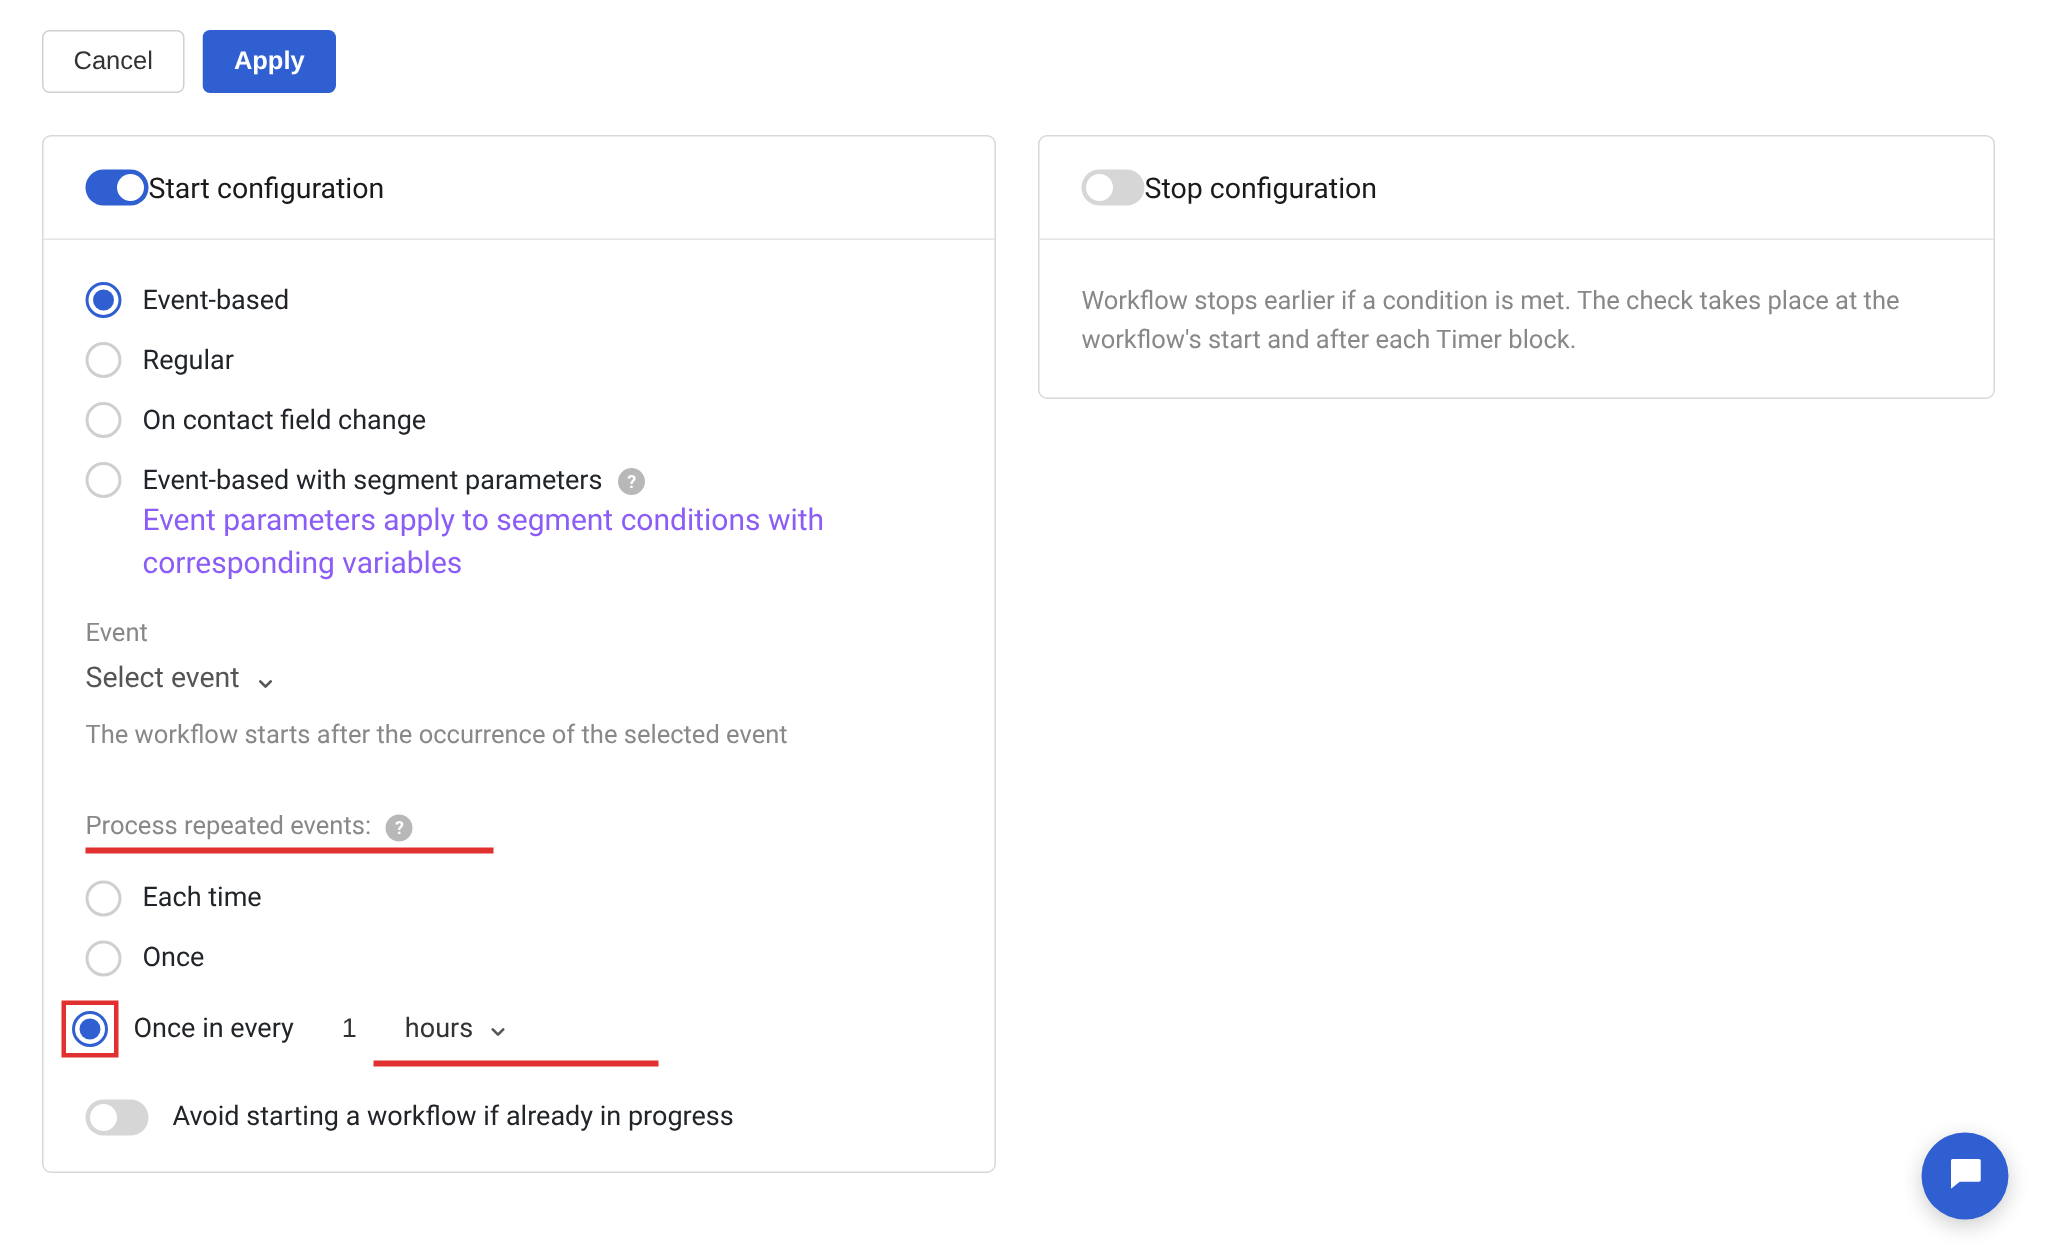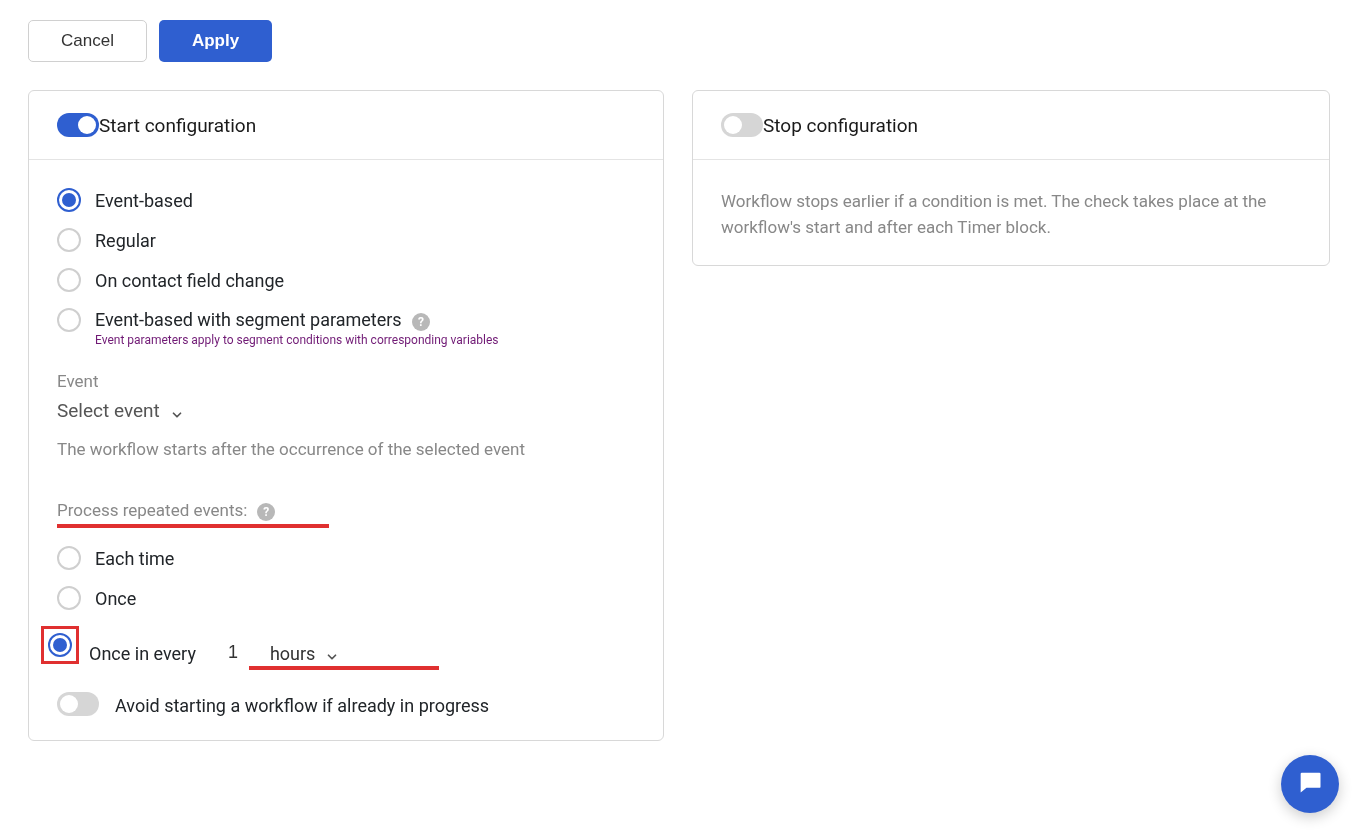--- a/index.html
+++ b/index.html
@@ -15,21 +15,21 @@
     align-items: center;
     margin-bottom: 28px;
   }
   .page-title {
     font-size: 28px;
     font-weight: 700;
     color: #1a1a1a;
   }
   .button-row { display: flex; gap: 12px; }
   .btn {
-    padding: 10px 32px;
+    padding: 10px 20px;
     font-size: 17px;
     border-radius: 5px;
     cursor: pointer;
     border: 1px solid transparent;
   }
   .btn-cancel {
     background: #fff;
     color: #333;
     border: 1px solid #d0d0d0;
   }
@@ -109,22 +109,22 @@
     position: absolute;
     top: 3px; left: 3px; right: 3px; bottom: 3px;
     background: #2f5fd0;
     border-radius: 50%;
   }
   .radio-label {
     font-size: 18px;
     color: #212529;
   }
   .radio-sub {
-    font-size: 12px;
-    color: #701a75;
+    font-size: 20px;
+    color: #8b5cf6;
     margin: -6px 0 14px 38px;
     line-height: 1.45;
   }
   .help-icon {
     display: inline-flex;
     align-items: center;
     justify-content: center;
     width: 18px;
     height: 18px;
     border-radius: 50%;
@@ -179,21 +179,21 @@
   .red-box {
     border: 3px solid #e03030;
     padding: 4px;
     display: inline-flex;
     align-items: center;
     justify-content: center;
   }
 
   .inline-row {
     display: flex;
-    align-items: flex-end;
+    align-items: center;
     gap: 10px;
     margin-bottom: 16px;
   }
   .num-input {
     width: 54px;
     border: none;
     border-bottom: 1px solid transparent;
     font-size: 18px;
     text-align: center;
     outline: none;

